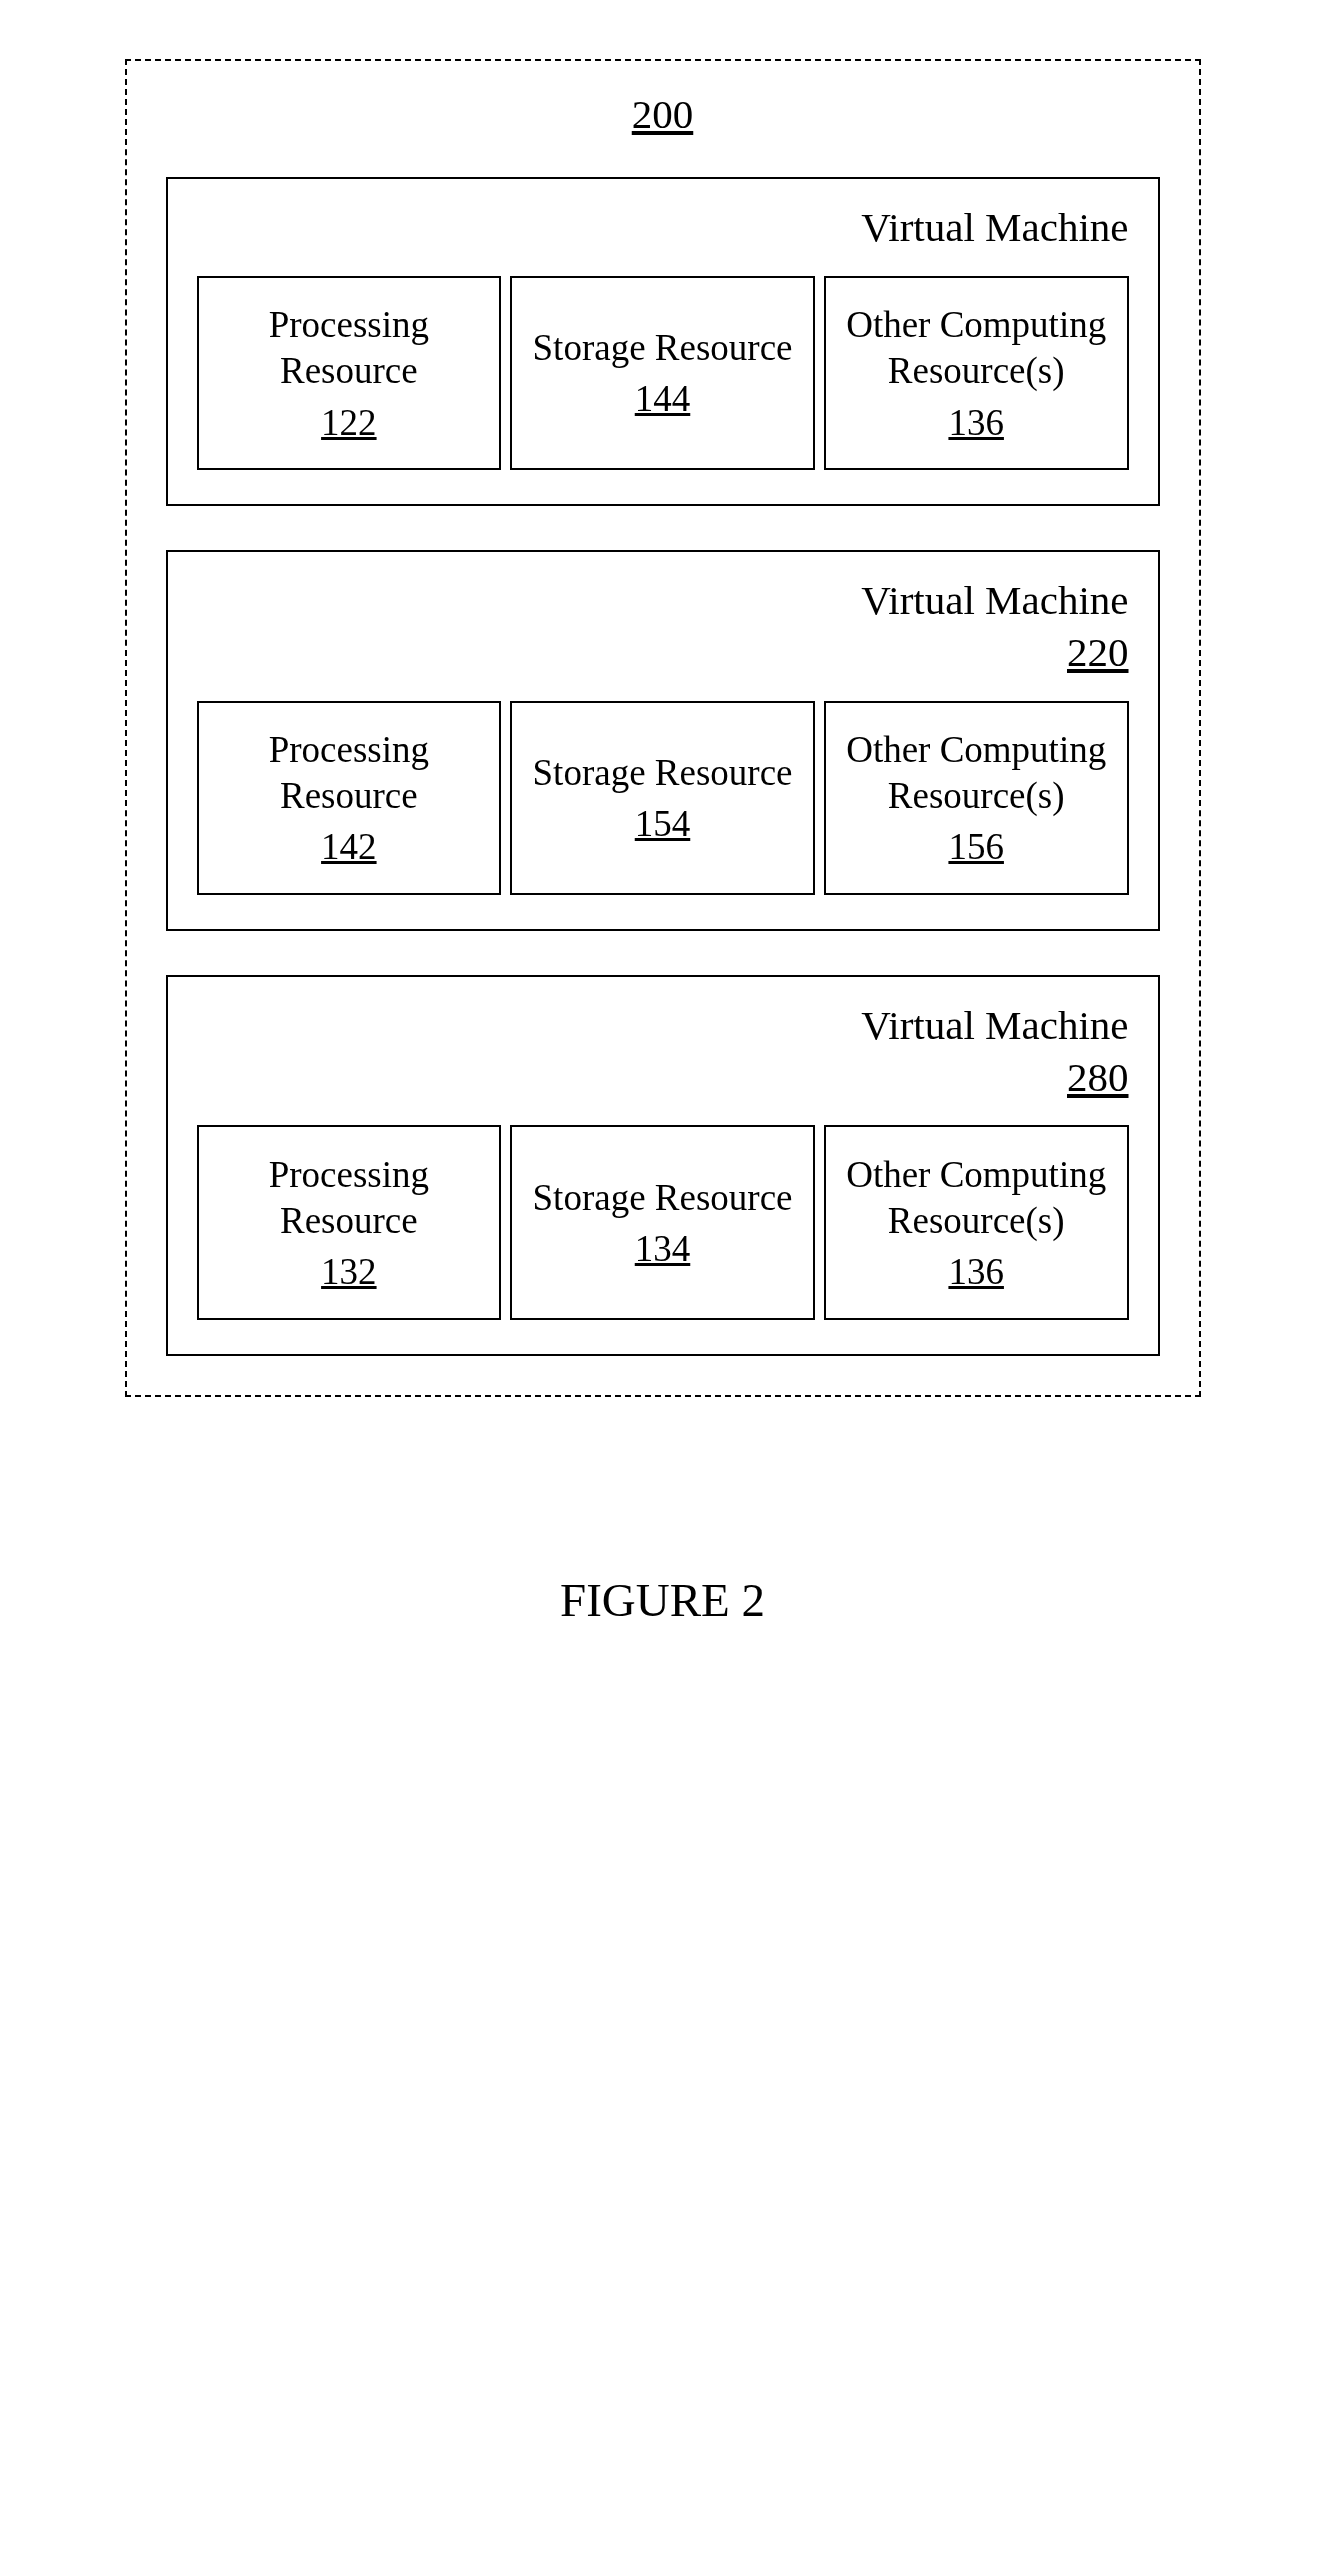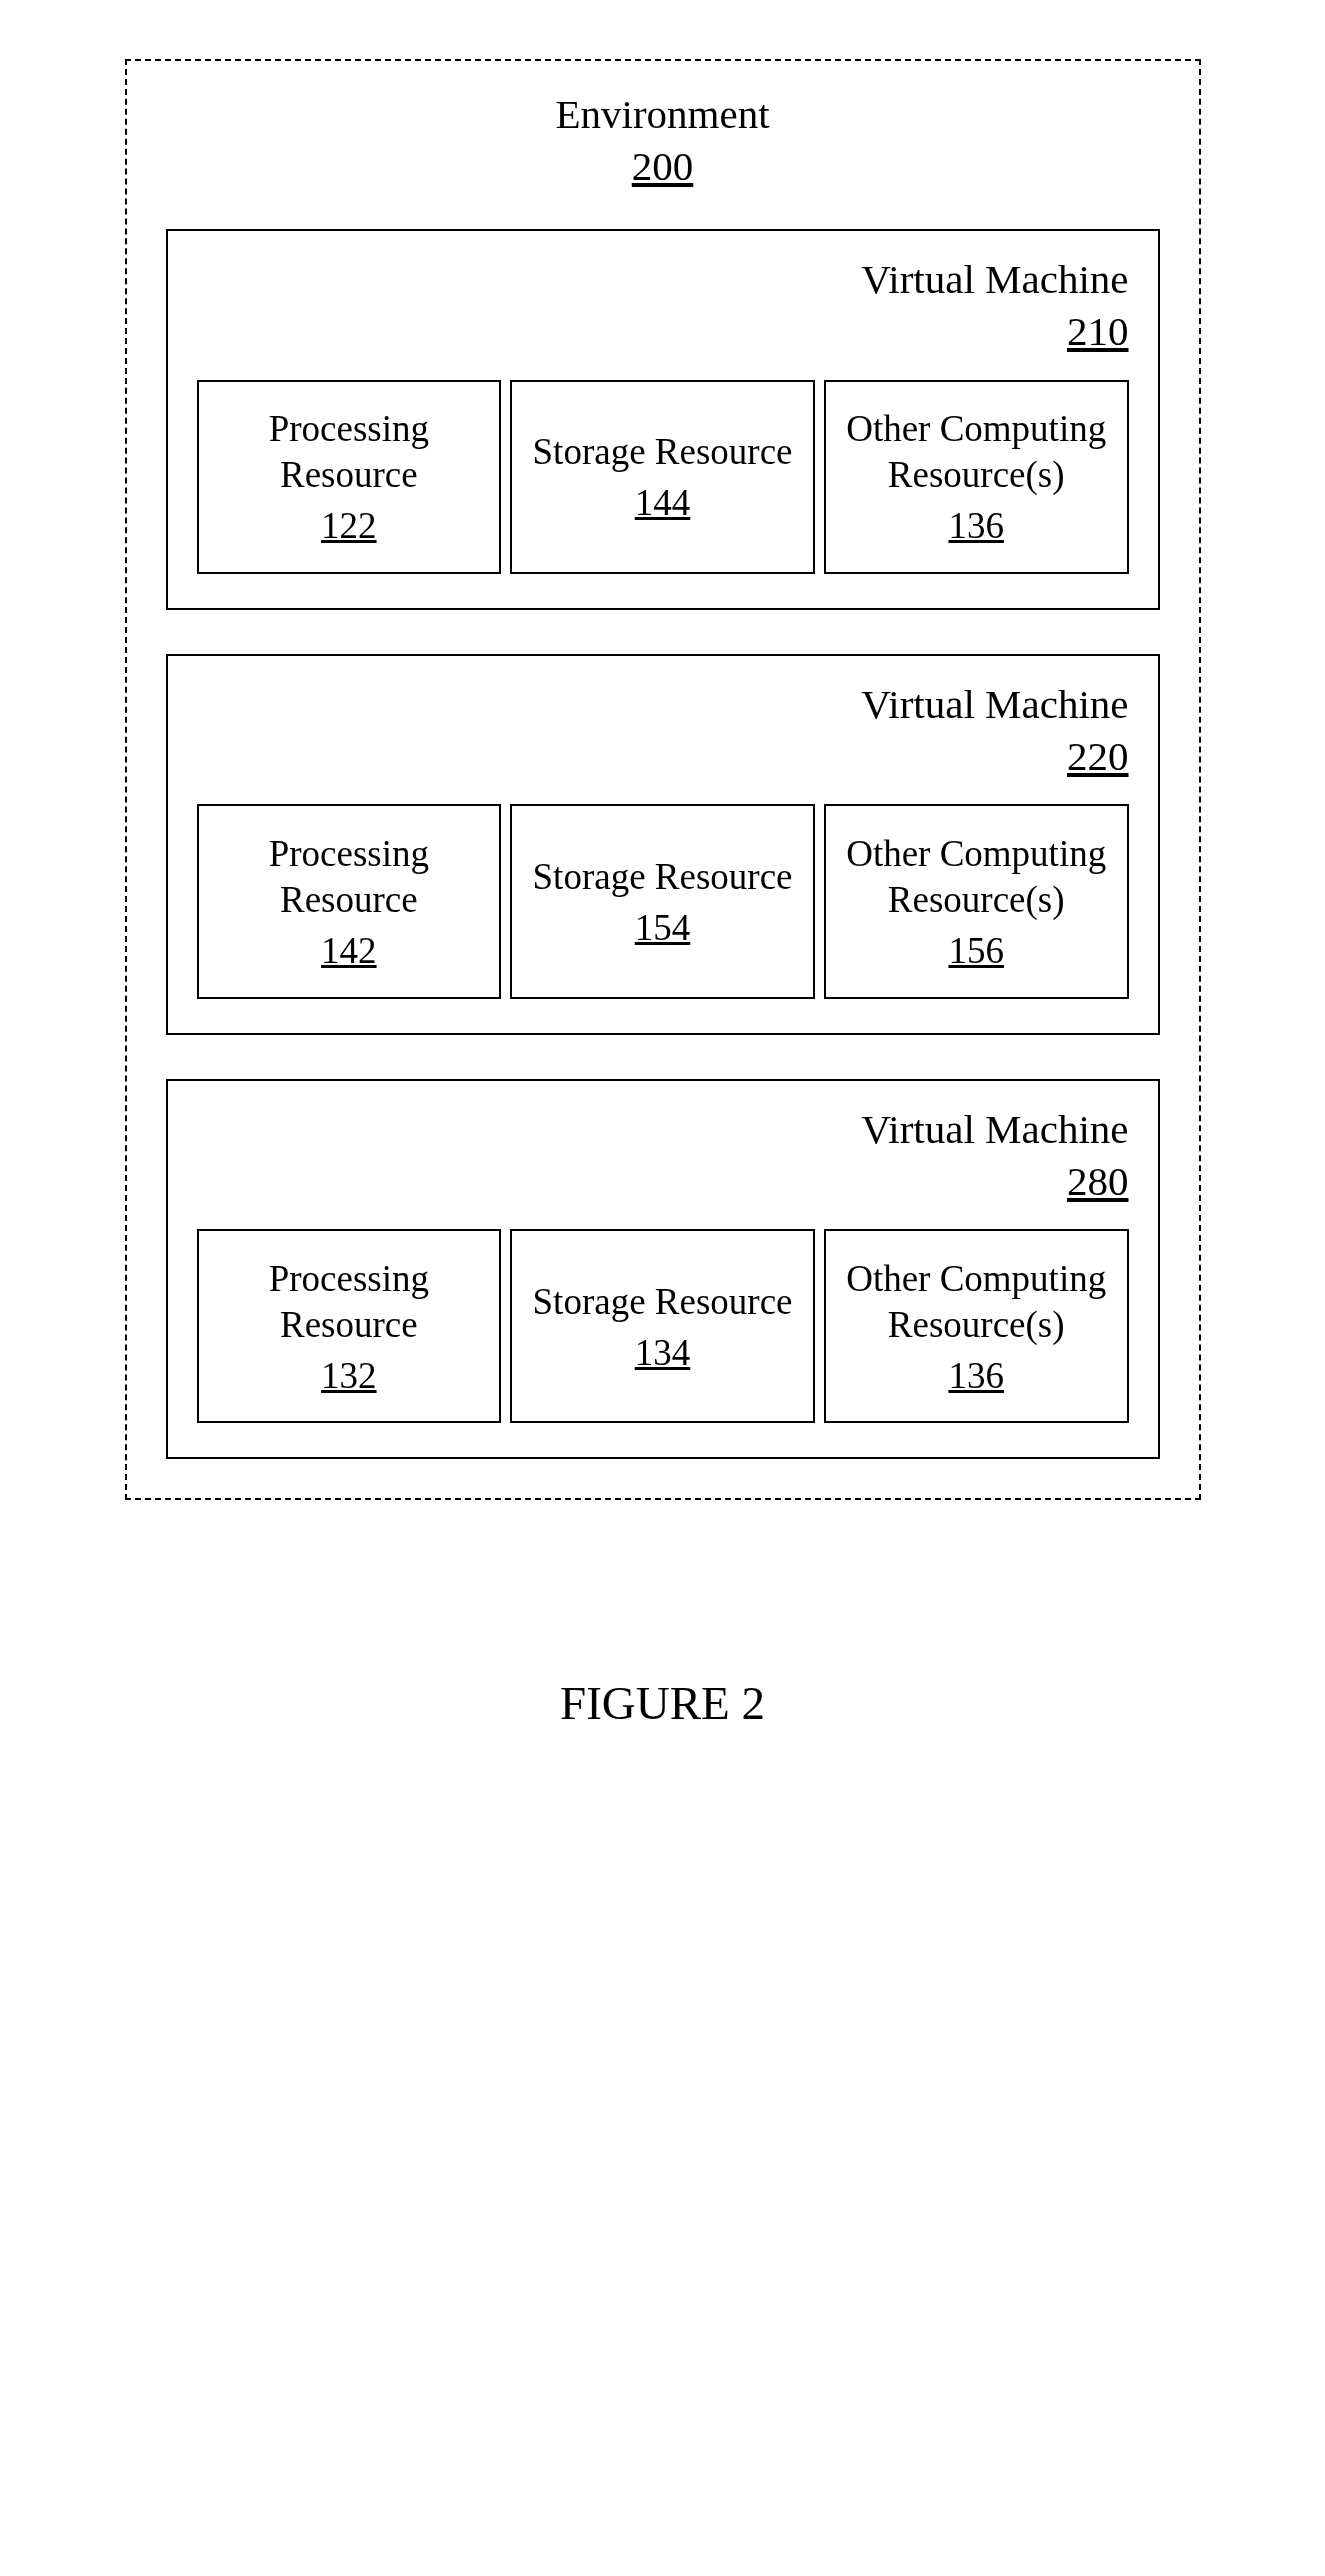--- a/index.html
+++ b/index.html
@@ -80,28 +80,26 @@
       font-weight: normal;
       margin-top: 176px;
       text-align: center;
     }
   </style>
 </head>
 <body>
 
 <div class="environment">
   <div class="env-header">
-    <div class="env-title">Environment</div>
     <div class="env-num">200</div>
   </div>
 
   <div class="vm-box">
     <div class="vm-header">
       <div class="vm-title">Virtual Machine</div>
-      <div class="vm-num">210</div>
     </div>
     <div class="resources-row">
       <div class="resource-box">
         <div class="resource-label">Processing Resource</div>
         <div class="resource-num">122</div>
       </div>
       <div class="resource-box">
         <div class="resource-label">Storage Resource</div>
         <div class="resource-num">144</div>
       </div>

